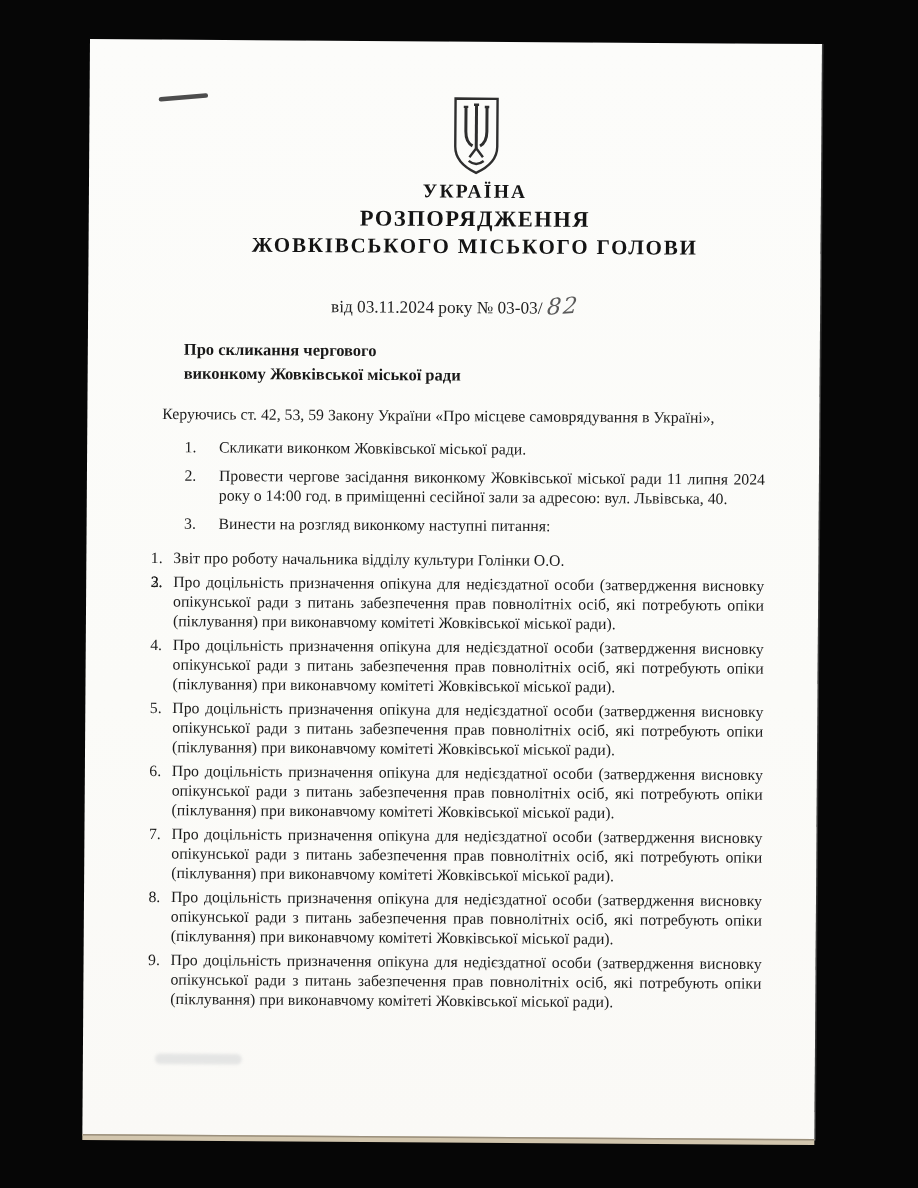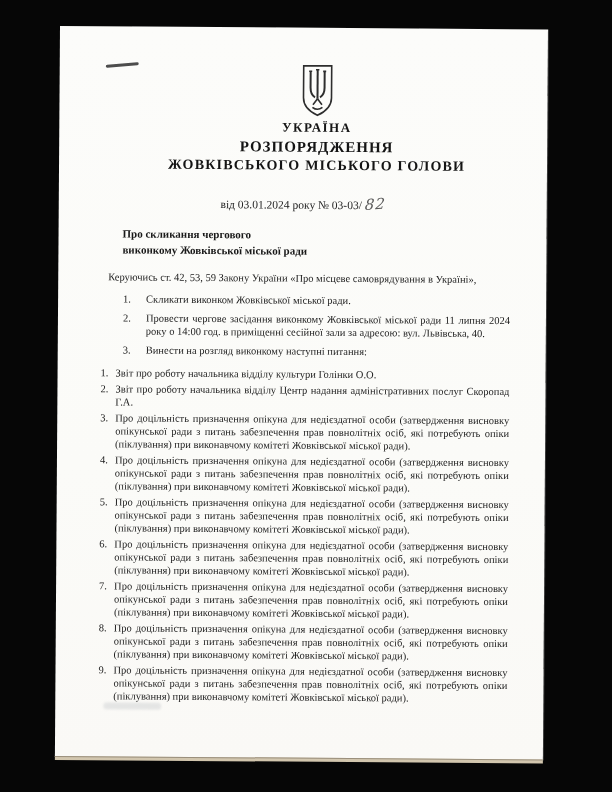--- a/index.html
+++ b/index.html
@@ -115,38 +115,38 @@
             <path d="M13 43.5 Q18 47.5 23 43.5" stroke="#2e2e2e" stroke-width="1.6" fill="none"></path>
             <path d="M9.5 7.5 H12.5 M23.5 7.5 H26.5 M16.3 6 H19.7" stroke="#2e2e2e" stroke-width="1.6"></path>
           </svg>
         </span>
       </div>
       <div class="country">УКРАЇНА</div>
       <div class="doc-type">РОЗПОРЯДЖЕННЯ</div>
       <div class="authority">ЖОВКІВСЬКОГО МІСЬКОГО ГОЛОВИ</div>
     </div>
 
-    <div class="date-line"><span>від 03.01.2024 року № 03-03/</span><span class="handwritten">82</span></div>
+    <div class="date-line"><span>від 03.11.2024 року № 03-03/</span><span class="handwritten">82</span></div>
 
     <div class="subject">
       <div>Про скликання чергового</div>
       <div>виконкому Жовківської міської ради</div>
     </div>
 
     <div class="preamble">Керуючись ст. 42, 53, 59 Закону України «Про місцеве самоврядування в Україні»,</div>
 
     <div class="list list-a">
       <div class="li"><span class="num">1.</span><span class="txt">Скликати виконком Жовківської міської ради.</span></div>
       <div class="li"><span class="num">2.</span><span class="txt">Провести чергове засідання виконкому Жовківської міської ради 11 липня 2024 року о 14:00 год. в приміщенні сесійної зали за адресою: вул. Львівська, 40.</span></div>
       <div class="li"><span class="num">3.</span><span class="txt">Винести на розгляд виконкому наступні питання:</span></div>
     </div>
 
     <div class="list list-b">
       <div class="li"><span class="num">1.</span><span class="txt">Звіт про роботу начальника відділу культури Голінки О.О.</span></div>
-      <div class="li"><span class="num">2.</span><span class="txt">Звіт про роботу начальника відділу Центр надання адміністративних послуг Скоропад Г.А.</span></div>
+      <div class="li"><span class="num">2.</span></div>
       <div class="li"><span class="num">3.</span><span class="txt">Про доцільність призначення опікуна для недієздатної особи (затвердження висновку опікунської ради з питань забезпечення прав повнолітніх осіб, які потребують опіки (піклування) при виконавчому комітеті Жовківської міської ради).</span></div>
       <div class="li"><span class="num">4.</span><span class="txt">Про доцільність призначення опікуна для недієздатної особи (затвердження висновку опікунської ради з питань забезпечення прав повнолітніх осіб, які потребують опіки (піклування) при виконавчому комітеті Жовківської міської ради).</span></div>
       <div class="li"><span class="num">5.</span><span class="txt">Про доцільність призначення опікуна для недієздатної особи (затвердження висновку опікунської ради з питань забезпечення прав повнолітніх осіб, які потребують опіки (піклування) при виконавчому комітеті Жовківської міської ради).</span></div>
       <div class="li"><span class="num">6.</span><span class="txt">Про доцільність призначення опікуна для недієздатної особи (затвердження висновку опікунської ради з питань забезпечення прав повнолітніх осіб, які потребують опіки (піклування) при виконавчому комітеті Жовківської міської ради).</span></div>
       <div class="li"><span class="num">7.</span><span class="txt">Про доцільність призначення опікуна для недієздатної особи (затвердження висновку опікунської ради з питань забезпечення прав повнолітніх осіб, які потребують опіки (піклування) при виконавчому комітеті Жовківської міської ради).</span></div>
       <div class="li"><span class="num">8.</span><span class="txt">Про доцільність призначення опікуна для недієздатної особи (затвердження висновку опікунської ради з питань забезпечення прав повнолітніх осіб, які потребують опіки (піклування) при виконавчому комітеті Жовківської міської ради).</span></div>
       <div class="li"><span class="num">9.</span><span class="txt">Про доцільність призначення опікуна для недієздатної особи (затвердження висновку опікунської ради з питань забезпечення прав повнолітніх осіб, які потребують опіки (піклування) при виконавчому комітеті Жовківської міської ради).</span></div>
     </div>
 
   </div>

